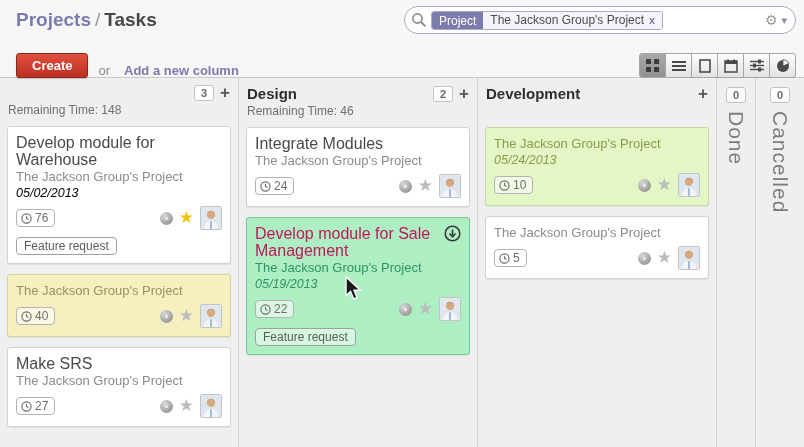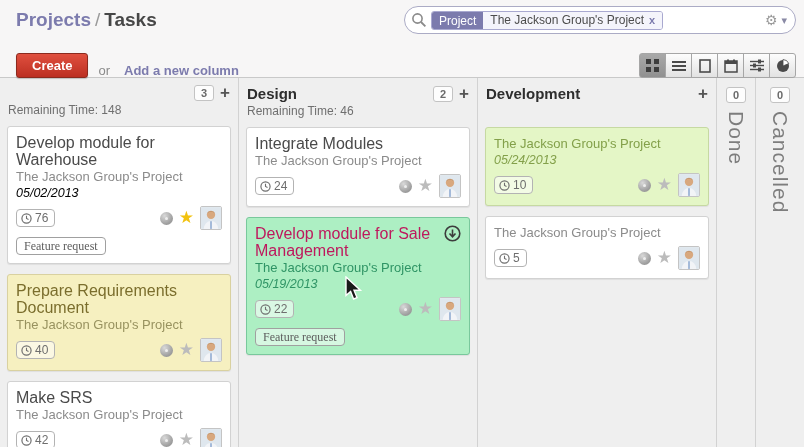--- a/index.html
+++ b/index.html
@@ -100,21 +100,21 @@
     background:radial-gradient(circle at 35% 30%, #d9d9d9, #9b9b9b 70%);
     position:relative;
   }
   .kball::after { content:""; position:absolute; left:5px; top:5px; width:3px; height:3px; border-radius:50%; background:#eee; }
   .star { font-size:17px; color:#bcbcbc; line-height:14px; cursor:pointer; }
   .star.gold { color:#f2c20f; }
   .avatar { width:22px; height:24px; border:1px solid #c4c4c4; border-radius:2px; background:#fff; cursor:pointer; display:block; }
   .tag-row { margin-top:6px; }
   .tag {
     display:inline-block; border:1px solid #a0a0a0; border-radius:4px; height:18px; line-height:17px;
-    padding:0 7px; font-size:12px; color:#5c5c5c; background:rgba(255,255,255,.5);font-family:Liberation Serif, serif;
+    padding:0 7px; font-size:12px; color:#5c5c5c; background:rgba(255,255,255,.5);
   }
   .card-menu-arrow { position:absolute; top:7px; right:8px; cursor:pointer; }
 
   
   .kcol.folded { width:39px; text-align:center; }
   .kcol.folded .count-badge { margin:9px auto 4px; display:inline-block; }
   .folded-title {
     writing-mode:vertical-rl; font-size:21px; color:#7d7d7d; margin:4px auto 0; cursor:pointer; letter-spacing:1px;
   }
   .kcol.folded.last { width:48px; border-right:none; }
@@ -237,21 +237,20 @@
                 <rect x="10" y="15.5" width="2" height="8.5" fill="#9db5d6"></rect>
               </svg>
           </span>
         </div>
         <div class="tag-row">
           <span class="tag">Feature request</span>
         </div>
       </div>
 
       <div class="card c-yellow">
-        <div class="card-title">Prepare Requirements Document</div>
         <div class="card-project">The Jackson Group's Project</div>
         <div class="card-foot">
           <span class="hours-pill">
             <svg width="11" height="11" viewBox="0 0 12 12">
                 <circle cx="6" cy="6" r="5" fill="none" stroke="#6e6e6e" stroke-width="1.3"></circle>
                 <path d="M6 3 L6 6 L8.2 7" fill="none" stroke="#6e6e6e" stroke-width="1.2"></path>
               </svg>
             <span>40</span>
           </span>
           <span class="foot-right">
@@ -270,21 +269,21 @@
 
       <div class="card">
         <div class="card-title">Make SRS</div>
         <div class="card-project">The Jackson Group's Project</div>
         <div class="card-foot">
           <span class="hours-pill">
             <svg width="11" height="11" viewBox="0 0 12 12">
                 <circle cx="6" cy="6" r="5" fill="none" stroke="#6e6e6e" stroke-width="1.3"></circle>
                 <path d="M6 3 L6 6 L8.2 7" fill="none" stroke="#6e6e6e" stroke-width="1.2"></path>
               </svg>
-            <span>42</span>
+            <span>27</span>
           </span>
           <span class="foot-right">
             <span class="kball"></span>
             <span class="star">★</span>
             <svg class="avatar" viewBox="0 0 22 24">
                 <rect width="22" height="24" fill="#dfe7ee"></rect>
                 <circle cx="11" cy="8.5" r="4.6" fill="#d8a87e"></circle>
                 <path d="M6.5 7 Q11 2 15.5 7 Q14 4.4 11 4.2 Q8 4.4 6.5 7Z" fill="#7a5638"></path>
                 <path d="M3 24 Q4 15.5 11 15.2 Q18 15.5 19 24 Z" fill="#f2f4f7"></path>
                 <rect x="10" y="15.5" width="2" height="8.5" fill="#9db5d6"></rect>

